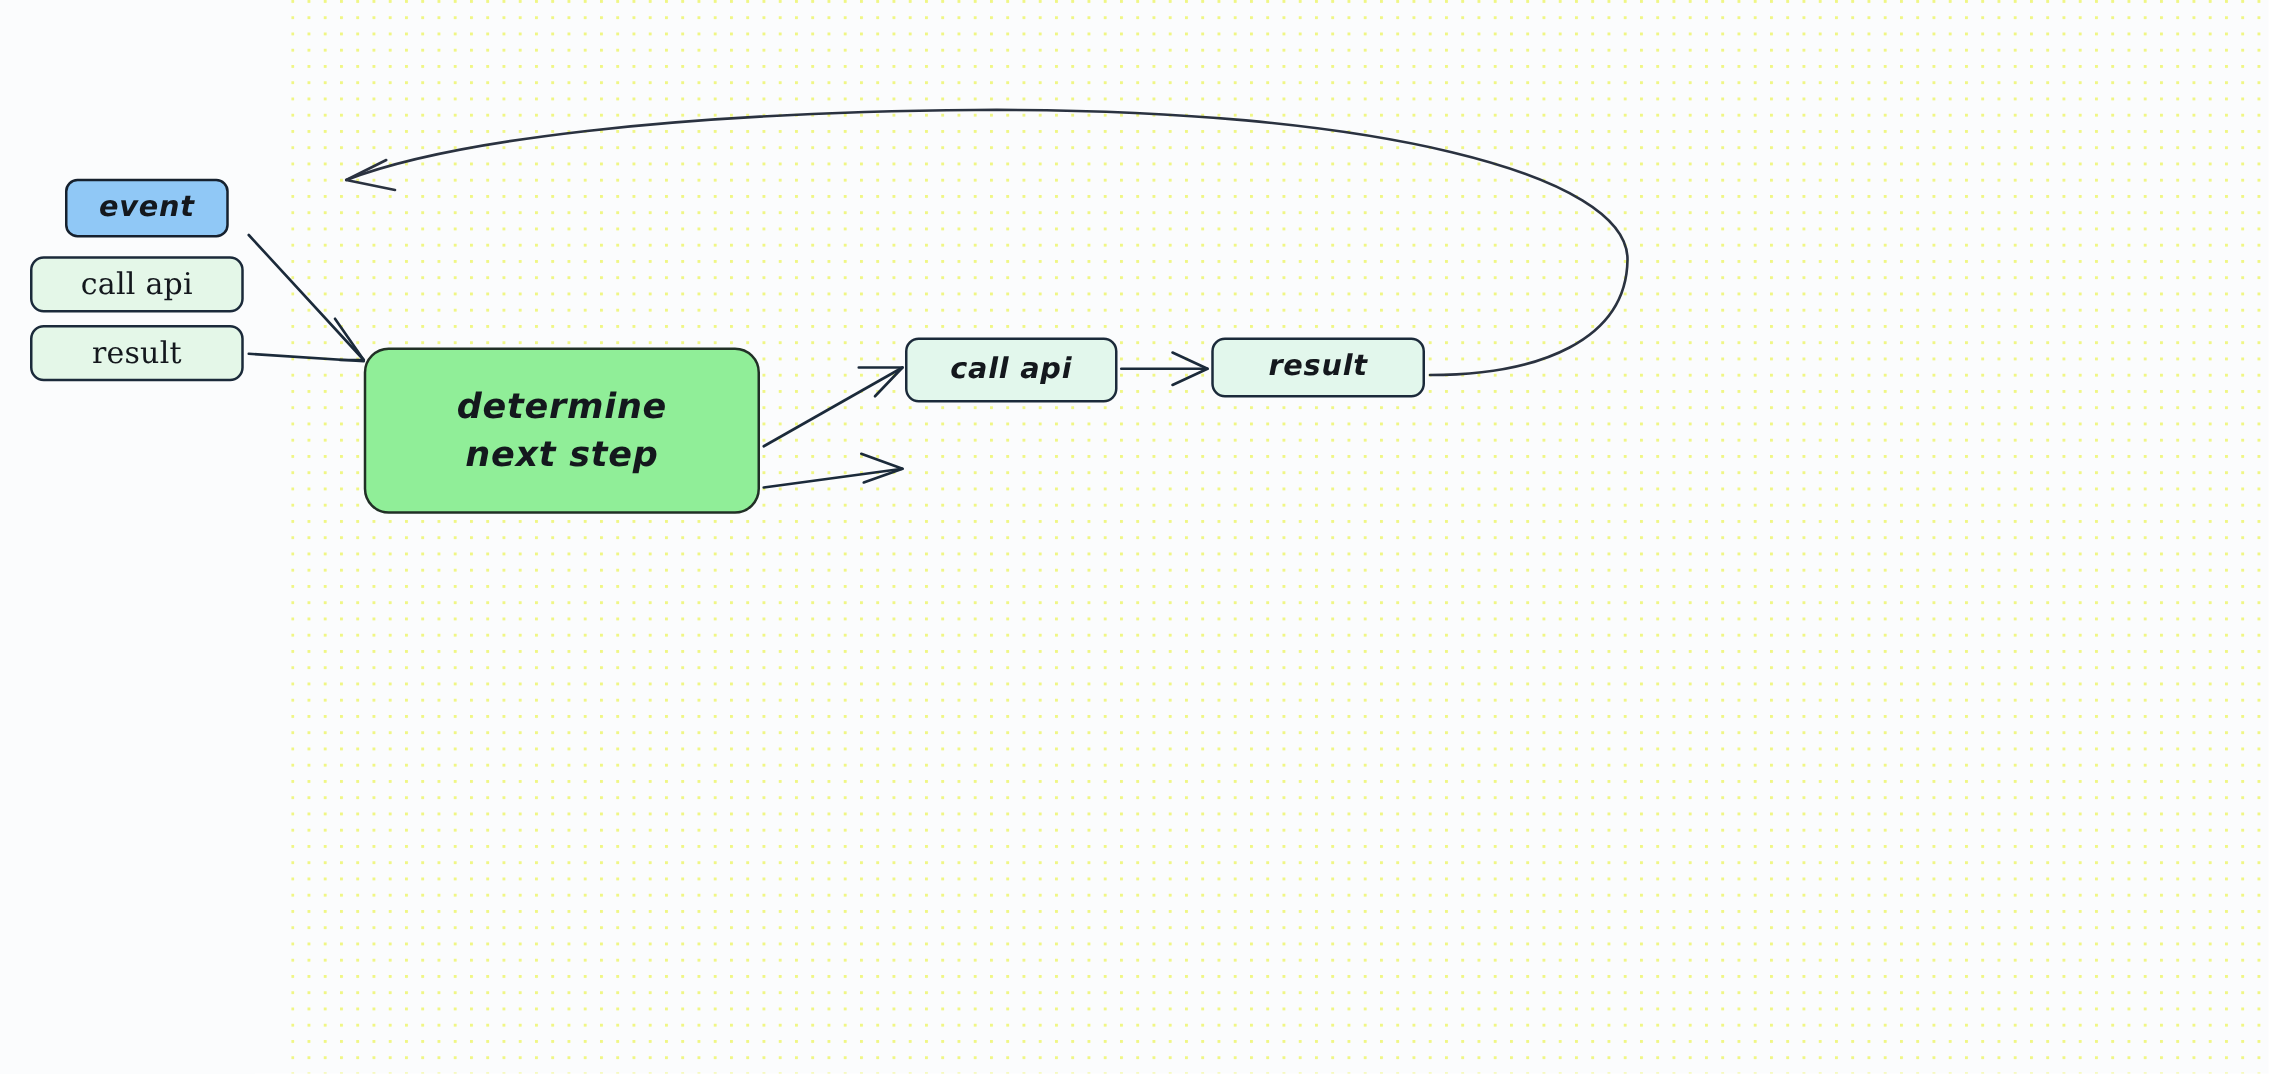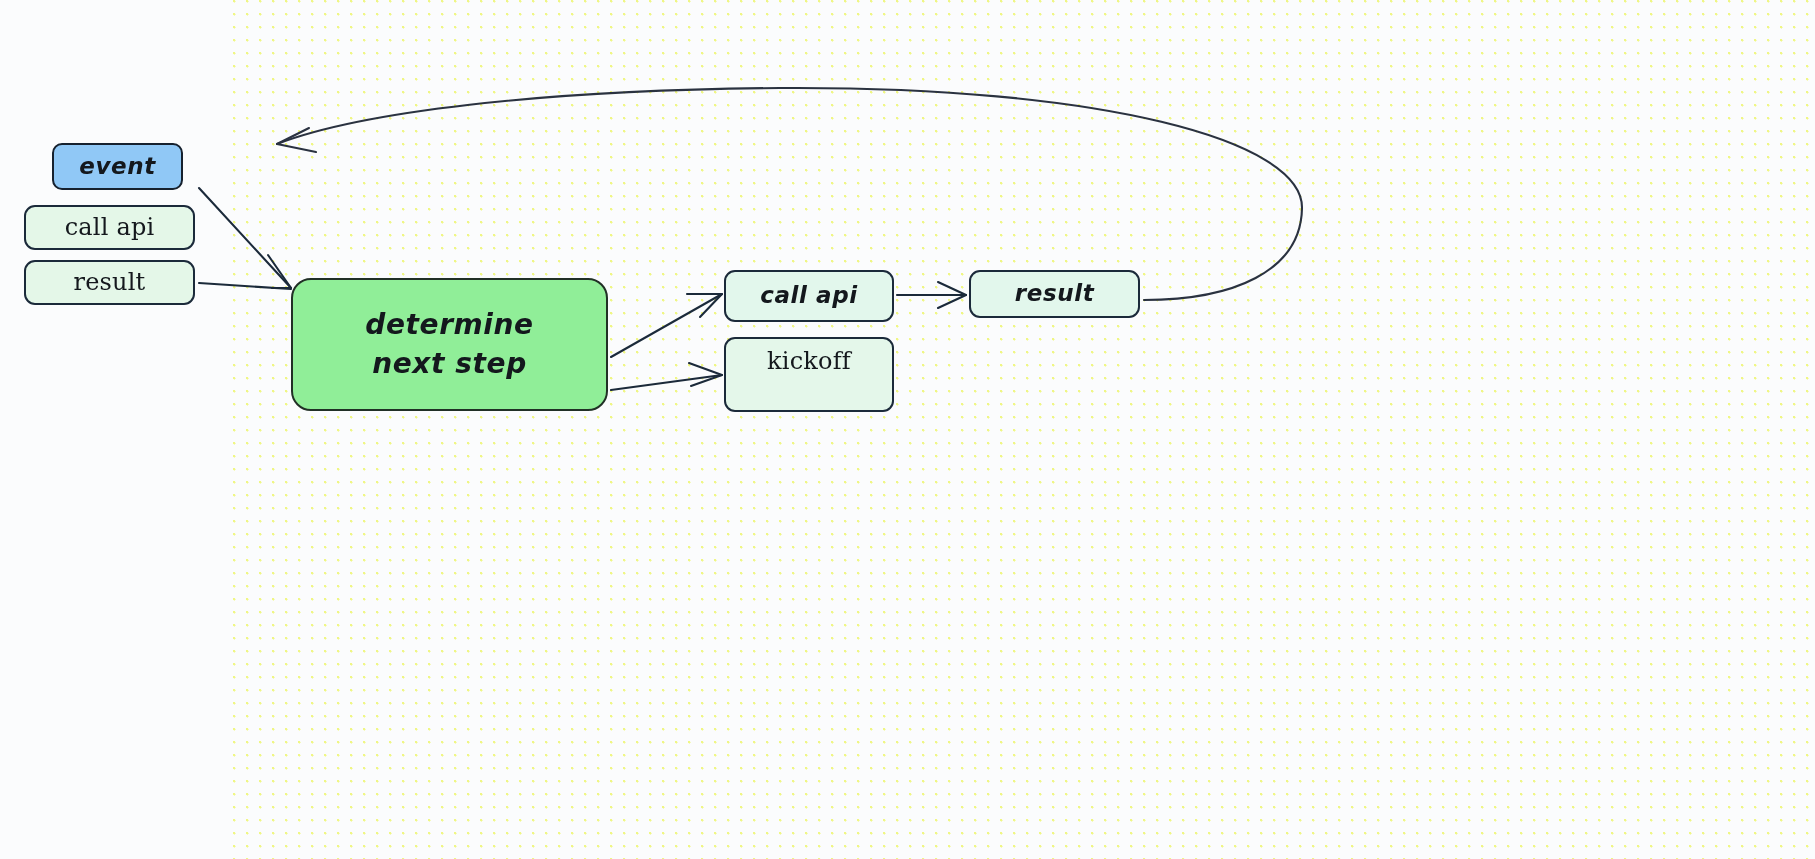--- a/index.html
+++ b/index.html
@@ -177,17 +177,16 @@
 
   <div class="node serif" id="node-side-call-api">call api</div>
 
   <div class="node serif" id="node-side-result">result</div>
 
   <div class="node hand" id="node-determine">determine
 next step</div>
 
   <div class="node hand" id="node-call-api">call api</div>
 
-  <div class="node serif" id="node-kickoff">kickoff</div>
 
   <div class="node hand" id="node-result">result</div>
 
 </div>
 
 </body></html>

